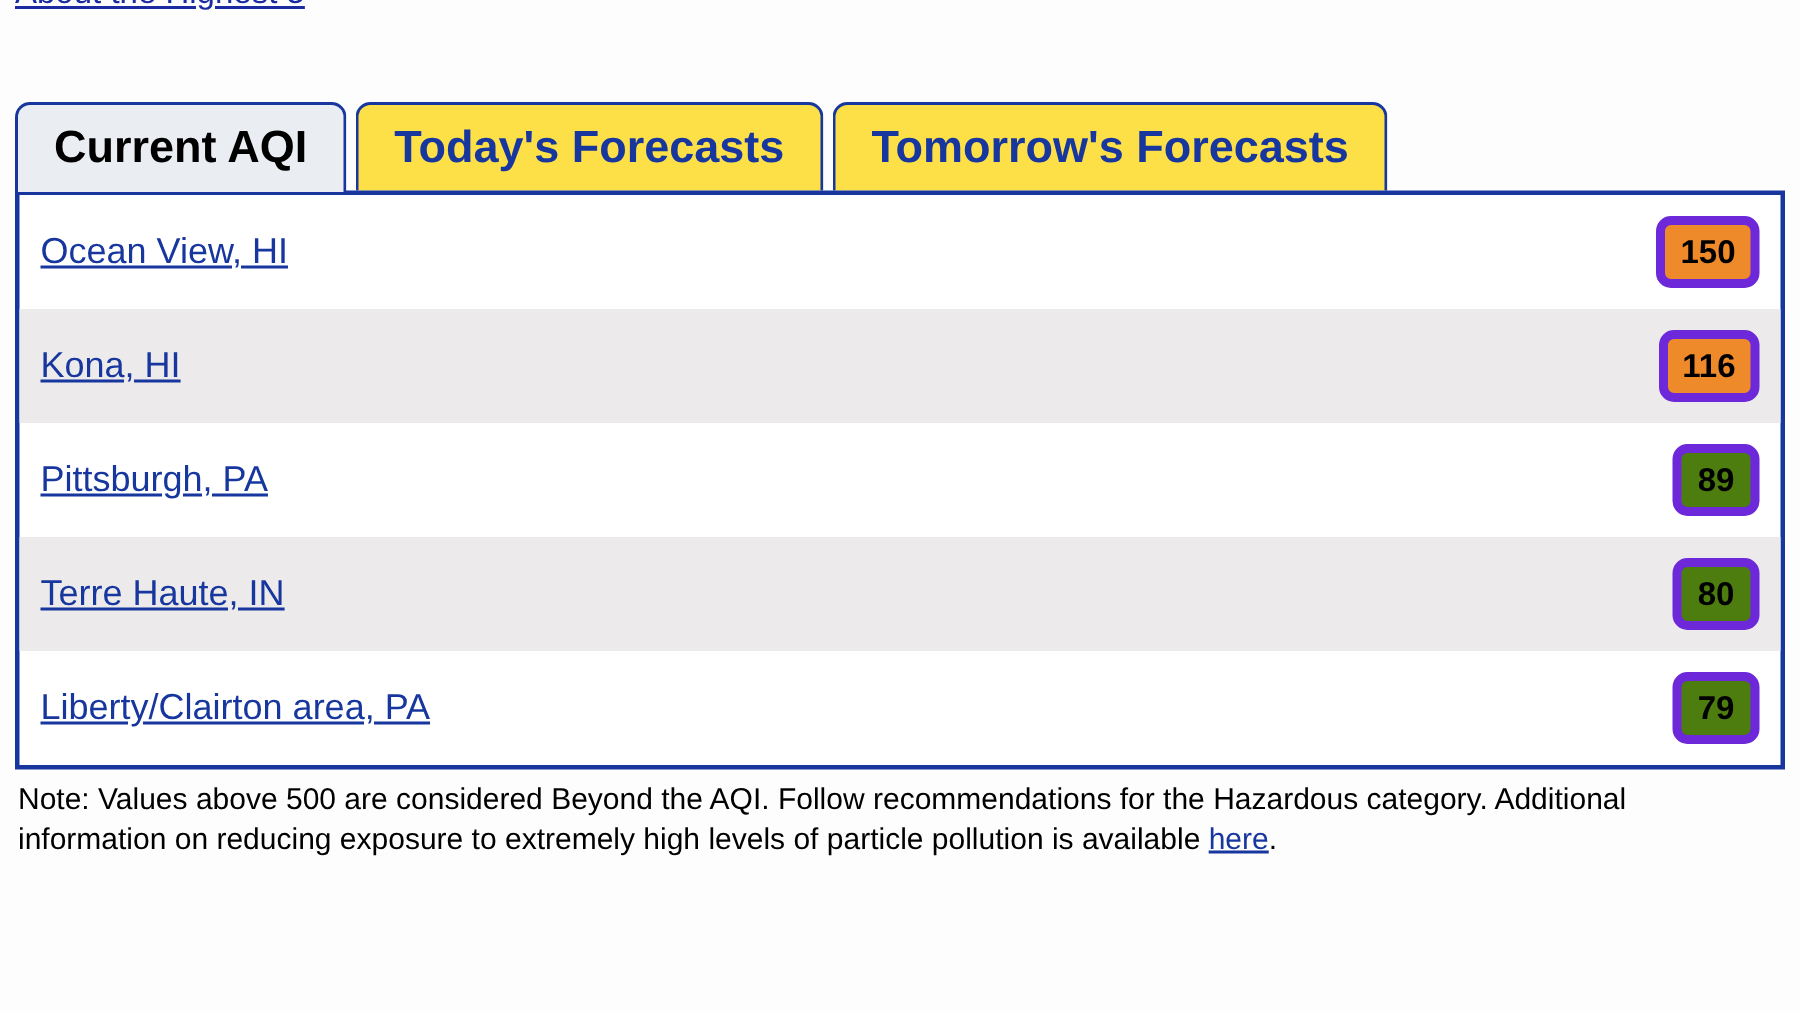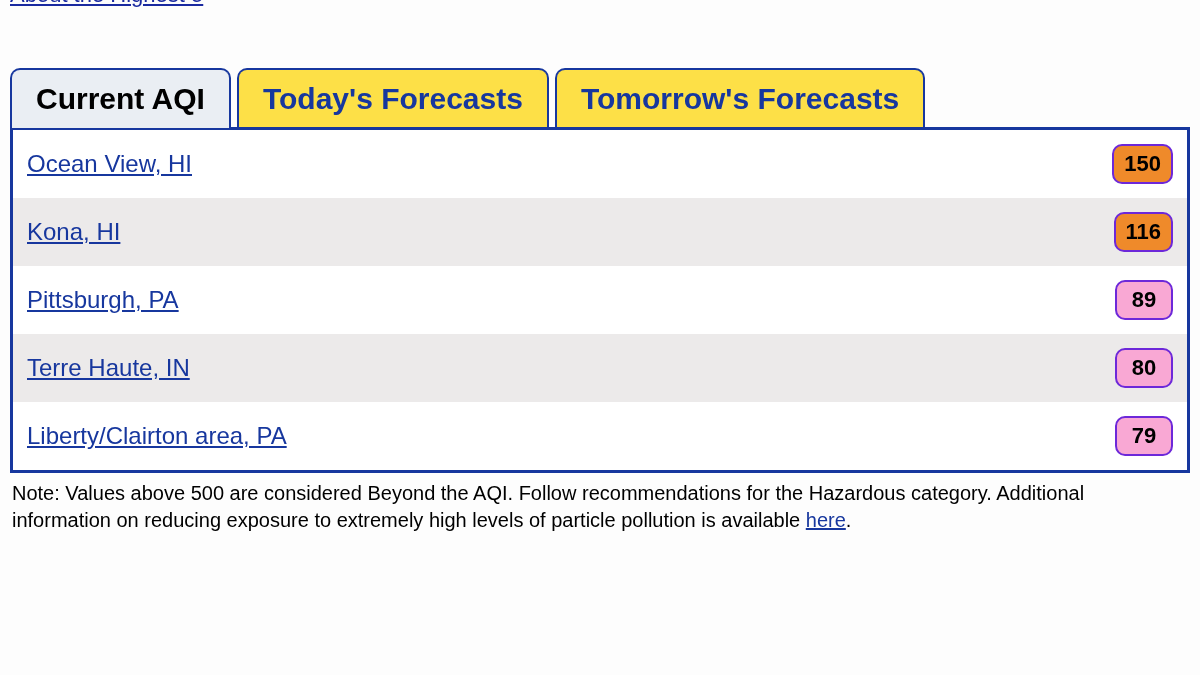--- a/index.html
+++ b/index.html
@@ -69,30 +69,30 @@
   .loc-link {
     color: #17379e;
     font-size: 24px;
     text-decoration: underline;
     cursor: pointer;
     text-align: right;
   }
   .badge {
     min-width: 58px;
     padding: 5px 10px;
-    border: 2px solid #6d28d9;
+    border: 6px solid #6d28d9;
     border-radius: 10px;
     font-size: 22px;
     font-weight: 700;
     color: #000000;
     text-align: center;
     display: inline-block;
   }
   .badge.orange { background: #ef8a2a; }
-  .badge.yellow { background: #f9a8d4; }
+  .badge.yellow { background: #4d7c0f; }
   .note {
     margin: 6px 6px 0 6px;
     font-size: 20px;
     color: #000000;
     line-height: 1.35;
   }
   .note a {
     color: #17379e;
     text-decoration: underline;
     cursor: pointer;

